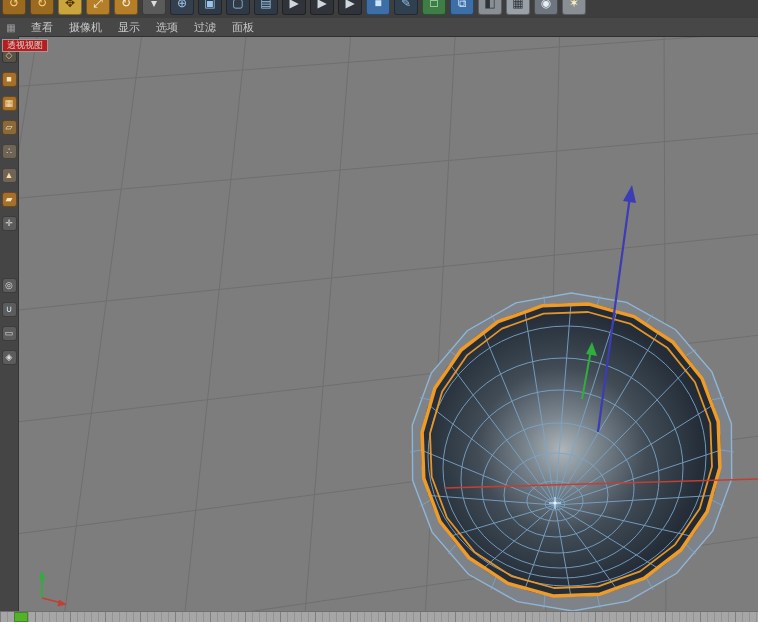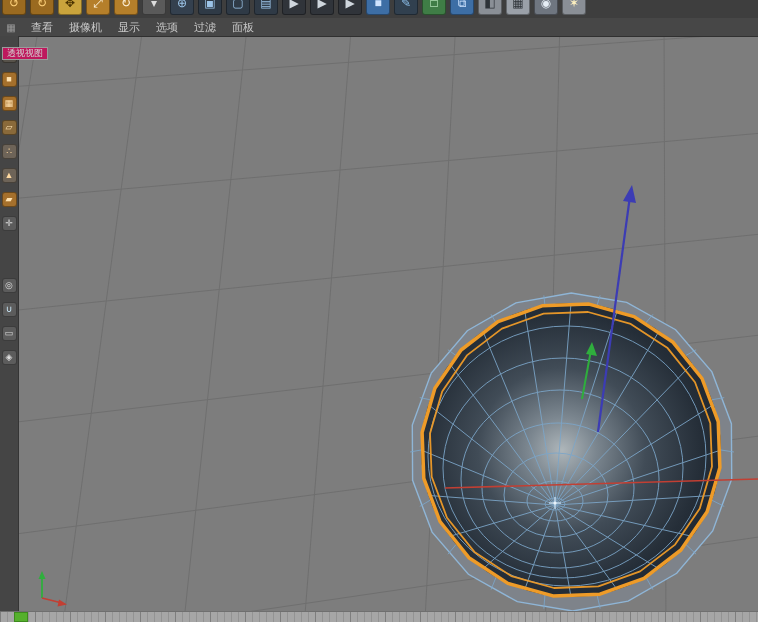--- a/index.html
+++ b/index.html
@@ -40,22 +40,22 @@
   
   .left-toolbar{
     position:absolute;left:0;top:36px;width:18px;height:576px;
     background:#454545;border-right:1px solid #353535;
   }
   .left-toolbar .icons{display:flex;flex-direction:column;align-items:center;padding-top:12px;gap:9px;}
   .side-icon{width:15px;height:15px;font-size:9px;border:1px solid rgba(0,0,0,.35);}
   .group-gap{margin-top:38px;}
   
   .viewport-label{
-    position:absolute;left:2px;top:47px;
-    background:#be185d;border:1px solid #9b9b9b;
+    position:absolute;left:2px;top:39px;
+    background:#b91c1c;border:1px solid #9b9b9b;
     color:#d2d2d2;font-size:9px;line-height:11px;
     padding:0 4px;cursor:pointer;
     z-index:5;
   }
   
   .timeline-ruler{
     position:absolute;left:0;bottom:0;width:758px;height:10px;
     background:
       repeating-linear-gradient(to right, #7e7e7e 0 1px, transparent 1px 35px),
       repeating-linear-gradient(to right, #939393 0 1px, transparent 1px 7px),

